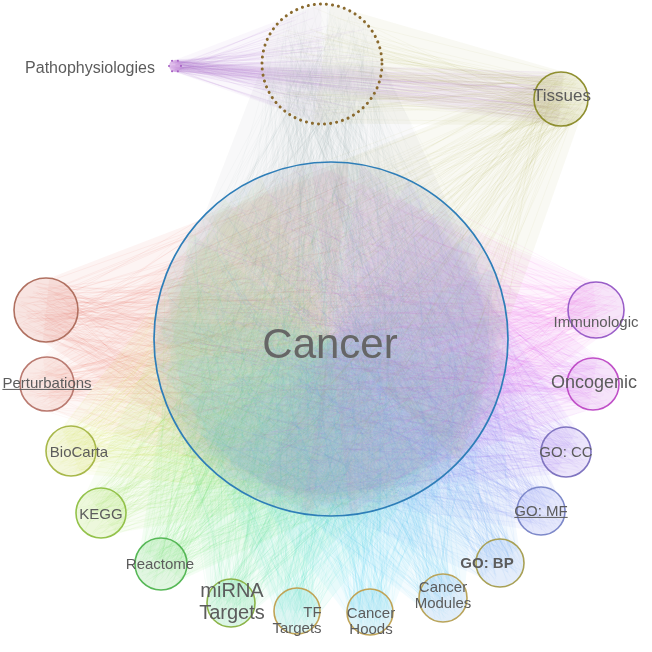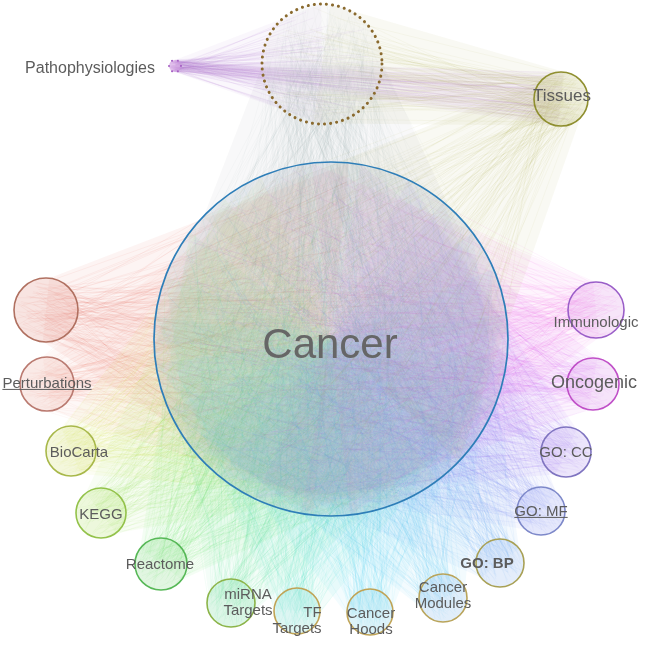--- a/index.html
+++ b/index.html
@@ -2707,21 +2707,21 @@
     </svg>
 
   <div class="labels-layer">
     <div class="node-label" style="left: 90px; top: 68px; font-size: 16px;">Pathophysiologies</div>
     <div class="node-label" style="left: 562px; top: 96px; font-size: 17px;">Tissues</div>
     <div class="node-label big" style="left: 330px; top: 344px; font-size: 42px;">Cancer</div>
     <div class="node-label" style="left: 47px; top: 383px; font-size: 15px; text-decoration: underline;">Perturbations</div>
     <div class="node-label" style="left: 71px; top: 452px; font-size: 15px; margin-left: 8px;">BioCarta</div>
     <div class="node-label" style="left: 101px; top: 514px; font-size: 15px;">KEGG</div>
     <div class="node-label" style="left: 160px; top: 564px; font-size: 15px;">Reactome</div>
-    <div class="node-label" style="left: 248px; top: 602px; font-size: 15px;">miRNA
+    <div class="node-label" style="left: 232px; top: 602px; font-size: 20px;">miRNA
 Targets</div>
     <div class="node-label" style="left: 297px; top: 620px; font-size: 15px; text-align: right;">TF
 Targets</div>
     <div class="node-label" style="left: 371px; top: 621px; font-size: 15px;">Cancer
 Hoods</div>
     <div class="node-label" style="left: 443px; top: 595px; font-size: 15px;">Cancer
 Modules</div>
     <div class="node-label" style="left: 487px; top: 563px; font-size: 15px; font-weight: bold;">GO: BP</div>
     <div class="node-label" style="left: 541px; top: 511px; font-size: 15px; text-decoration: underline;">GO: MF</div>
     <div class="node-label" style="left: 566px; top: 452px; font-size: 15px;">GO: CC</div>

